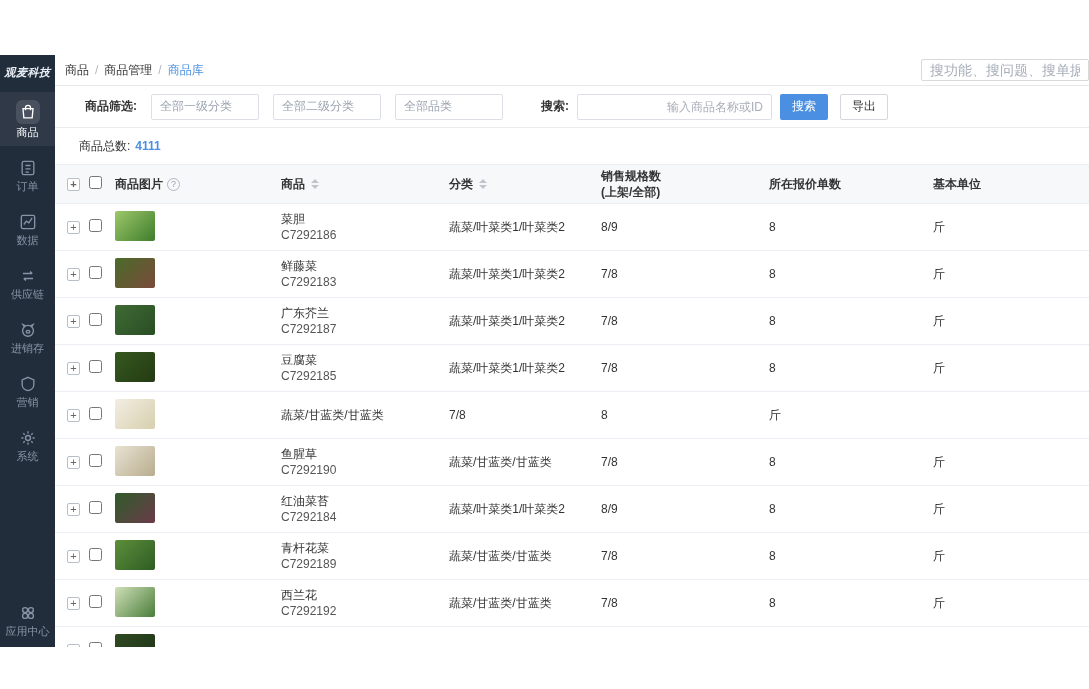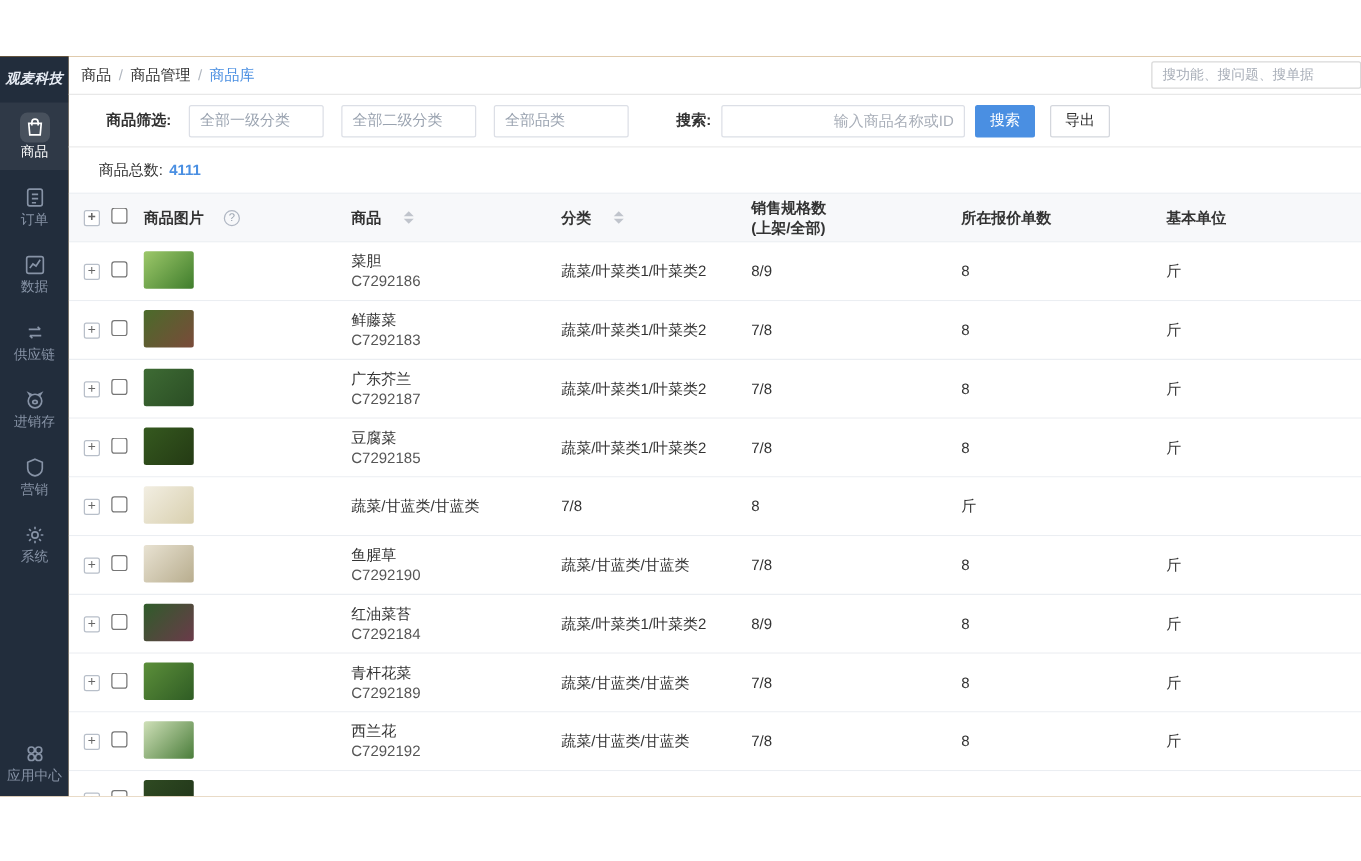--- a/index.html
+++ b/index.html
@@ -1,40 +1,40 @@
 <!DOCTYPE html>
 <html><head>
 <meta charset="utf-8">
 <style>
   * { margin:0; padding:0; box-sizing:border-box; }
   html,body { width:1089px; height:689px; background:#fff; font-family:"Liberation Sans", sans-serif; overflow:hidden; }
   body { position:relative; }
 
-  .app { position:absolute; top:45px; left:0; width:1089px; height:592px; display:flex; background:#a16207; overflow:hidden; }
+  .app { position:absolute; top:55px; left:0; width:1089px; height:592px; display:flex; background:#0ea5e9; overflow:hidden; }
 
   
   .sidebar { width:55px; flex-shrink:0; background:#222d3c; display:flex; flex-direction:column; align-items:center; }
   .logo { color:#e8edf5; font-size:11px; font-weight:bold; font-style:italic; padding:10px 0 6px; letter-spacing:.5px; white-space:nowrap; }
   .nav { display:flex; flex-direction:column; width:100%; margin-top:6px; gap:4px; }
   .nav-item { display:flex; flex-direction:column; align-items:center; gap:3px; padding:8px 0; color:#8793a6; cursor:pointer; width:100%; }
   .nav-item.active { color:#fff; background:rgba(255,255,255,.06); }
   .nav-icon { display:flex; align-items:center; justify-content:center; }
   .nav-item.active .nav-icon { background:rgba(255,255,255,.12); border-radius:6px; padding:2px; }
   .nav-icon svg { width:20px; height:20px; display:block; }
   .nav-label { font-size:11px; line-height:1; }
   .nav-bottom { margin-top:auto; padding-bottom:10px; }
 
   
   .main { flex:1; min-width:0; display:flex; flex-direction:column; background:#fff; }
 
   .topbar { height:31px; flex-shrink:0; border-bottom:1px solid #e8e8e8; display:flex; align-items:center; padding:0 10px; position:relative; }
   .breadcrumb { font-size:12px; color:#333; display:flex; gap:6px; align-items:center; }
   .crumb-sep { color:#b0b6bf; }
   .crumb-current { color:#4a8fe2; }
-  .global-search { position:absolute; right:0; top:4px; width:168px; height:22px; border:1px solid #d9d9d9; border-radius:2px; font-size:11px; padding:0 8px; color:#333; outline:none; font-family:inherit; }
+  .global-search { position:absolute; right:0; top:4px; width:168px; height:22px; border:1px solid #d9d9d9; border-radius:2px; font-size:14px; padding:0 8px; color:#333; outline:none; font-family:inherit; }
   .global-search::placeholder { color:#a8aeb8; }
 
   .filterbar { height:42px; flex-shrink:0; border-bottom:1px solid #ececec; display:flex; align-items:center; padding:0 10px 0 30px; gap:14px; font-size:12px; }
   .filter-label { font-weight:bold; color:#333; white-space:nowrap; }
   .select-box { width:108px; height:26px; border:1px solid #dcdfe6; border-radius:2px; display:flex; align-items:center; padding:0 8px; color:#9aa3b0; background:#fff; cursor:pointer; white-space:nowrap; overflow:hidden; }
   .search-group { margin-left:24px; display:flex; align-items:center; gap:8px; }
   .text-input { width:195px; height:26px; border:1px solid #dcdfe6; border-radius:2px; padding:0 8px; font-size:12px; outline:none; font-family:inherit; color:#333;text-align:right; }
   .text-input::placeholder { color:#a8aeb8; }
   .btn-primary { min-width:48px; height:26px; background:#4a8fe2; color:#fff; border:none; border-radius:2px; font-size:12px; cursor:pointer; font-family:inherit; }
   .btn-default { min-width:48px; height:26px; background:#fff; border:1px solid #d4d7dd; border-radius:2px; font-size:12px; color:#333; cursor:pointer; font-family:inherit; margin-left:4px; }
@@ -43,21 +43,21 @@
   .count-num { color:#4a8fe2; margin-left:5px; font-weight:bold; }
 
   
   .table { flex:1; overflow:hidden; }
   .thead, .trow { display:grid; grid-template-columns:22px 26px 166px 168px 152px 168px 164px auto; align-items:center; padding-left:12px; border-bottom:1px solid #ebeef2; }
   .thead { height:40px; background:#f7f8fa; border-top:1px solid #ebeef2; font-weight:bold; font-size:12px; color:#333; }
   .trow { height:47px; font-size:12px; color:#333; background:#fff; }
 
   .expand { width:13px; height:13px; border:1px solid #b8bfc9; border-radius:2px; color:#666; font-size:11px; line-height:11px; text-align:center; background:#fff; cursor:pointer; display:inline-block; }
   .cb-wrap input { width:13px; height:13px; cursor:pointer; }
-  .th-cell { display:flex; align-items:center; gap:16px; }
+  .th-cell { display:flex; align-items:center; gap:4px; }
   .qmark { width:13px; height:13px; border:1px solid #b0b7c3; border-radius:50%; color:#9aa3af; font-size:9px; line-height:11px; text-align:center; font-weight:normal; cursor:pointer; }
   .sort { display:inline-flex; flex-direction:column; gap:2px; margin-left:2px; cursor:pointer; }
   .sort .up { width:0; height:0; border-left:4px solid transparent; border-right:4px solid transparent; border-bottom:4px solid #c0c4cc; }
   .sort .down { width:0; height:0; border-left:4px solid transparent; border-right:4px solid transparent; border-top:4px solid #c0c4cc; }
   .th-specs { line-height:1.35; }
 
   .prod-img { width:40px; height:30px; border-radius:2px; display:inline-block; }
   .name-cell { display:flex; flex-direction:column; gap:2px; line-height:1.2; }
   .pcode { color:#555; }
 </style>

